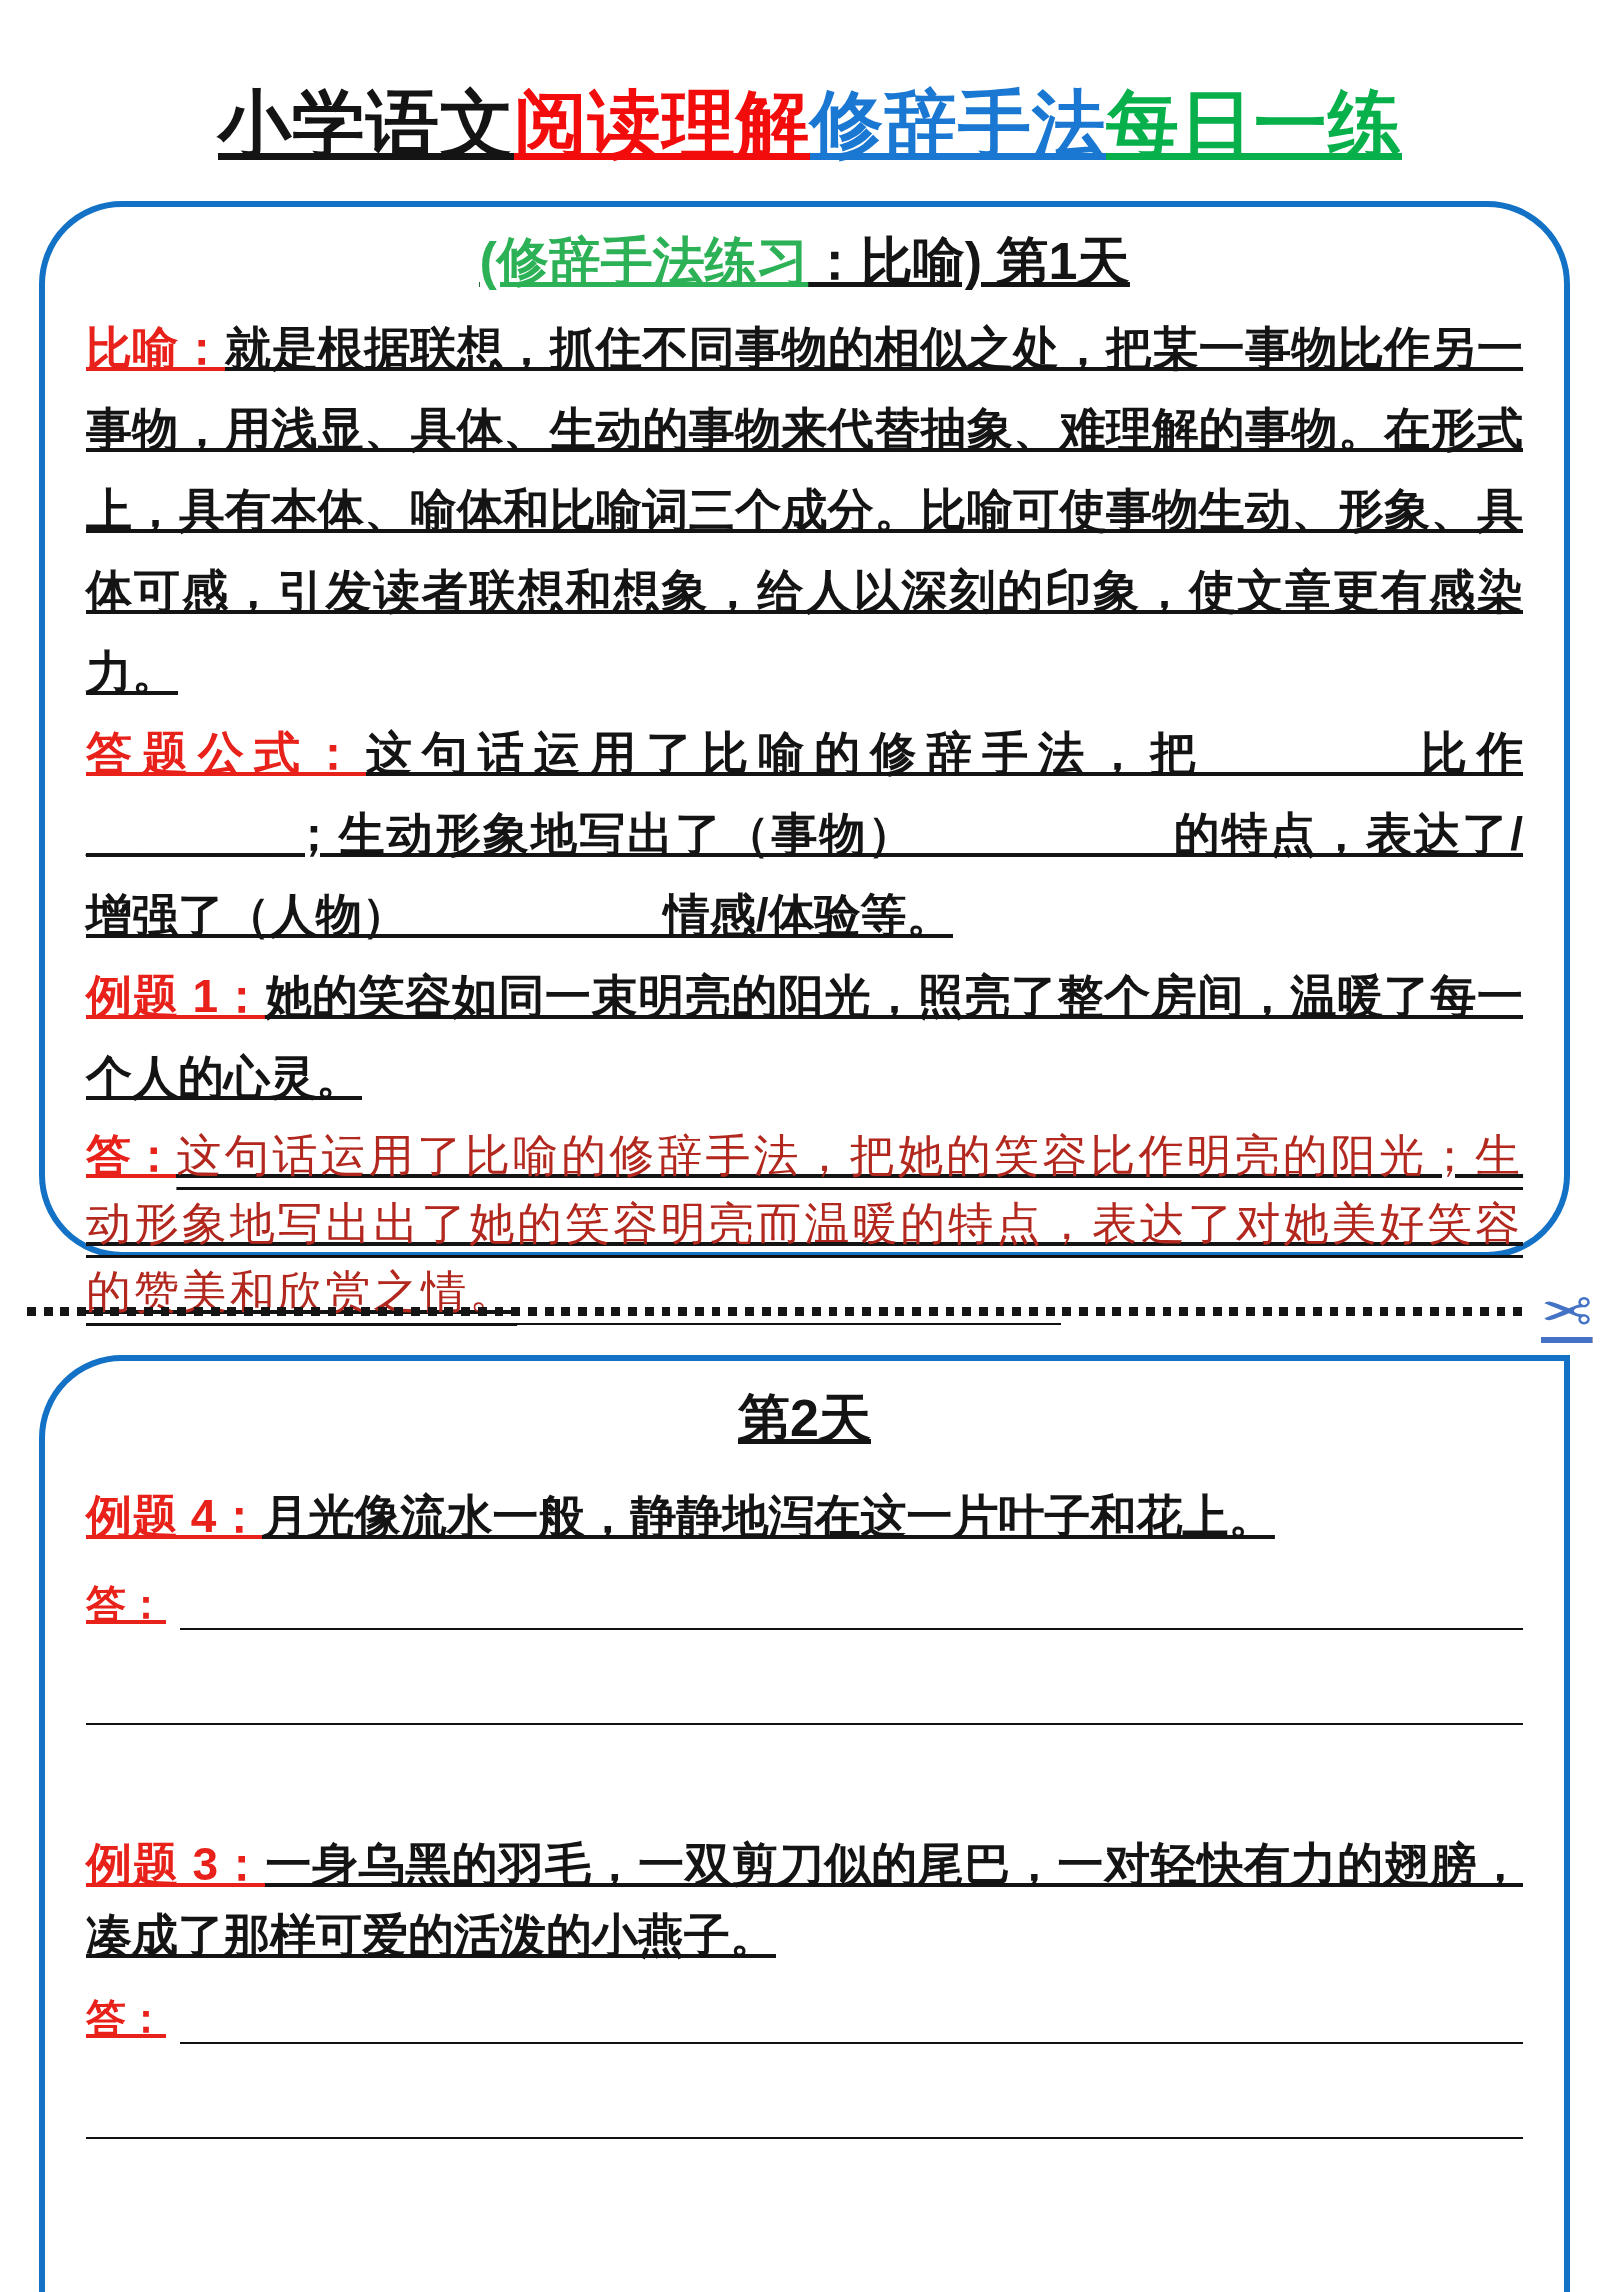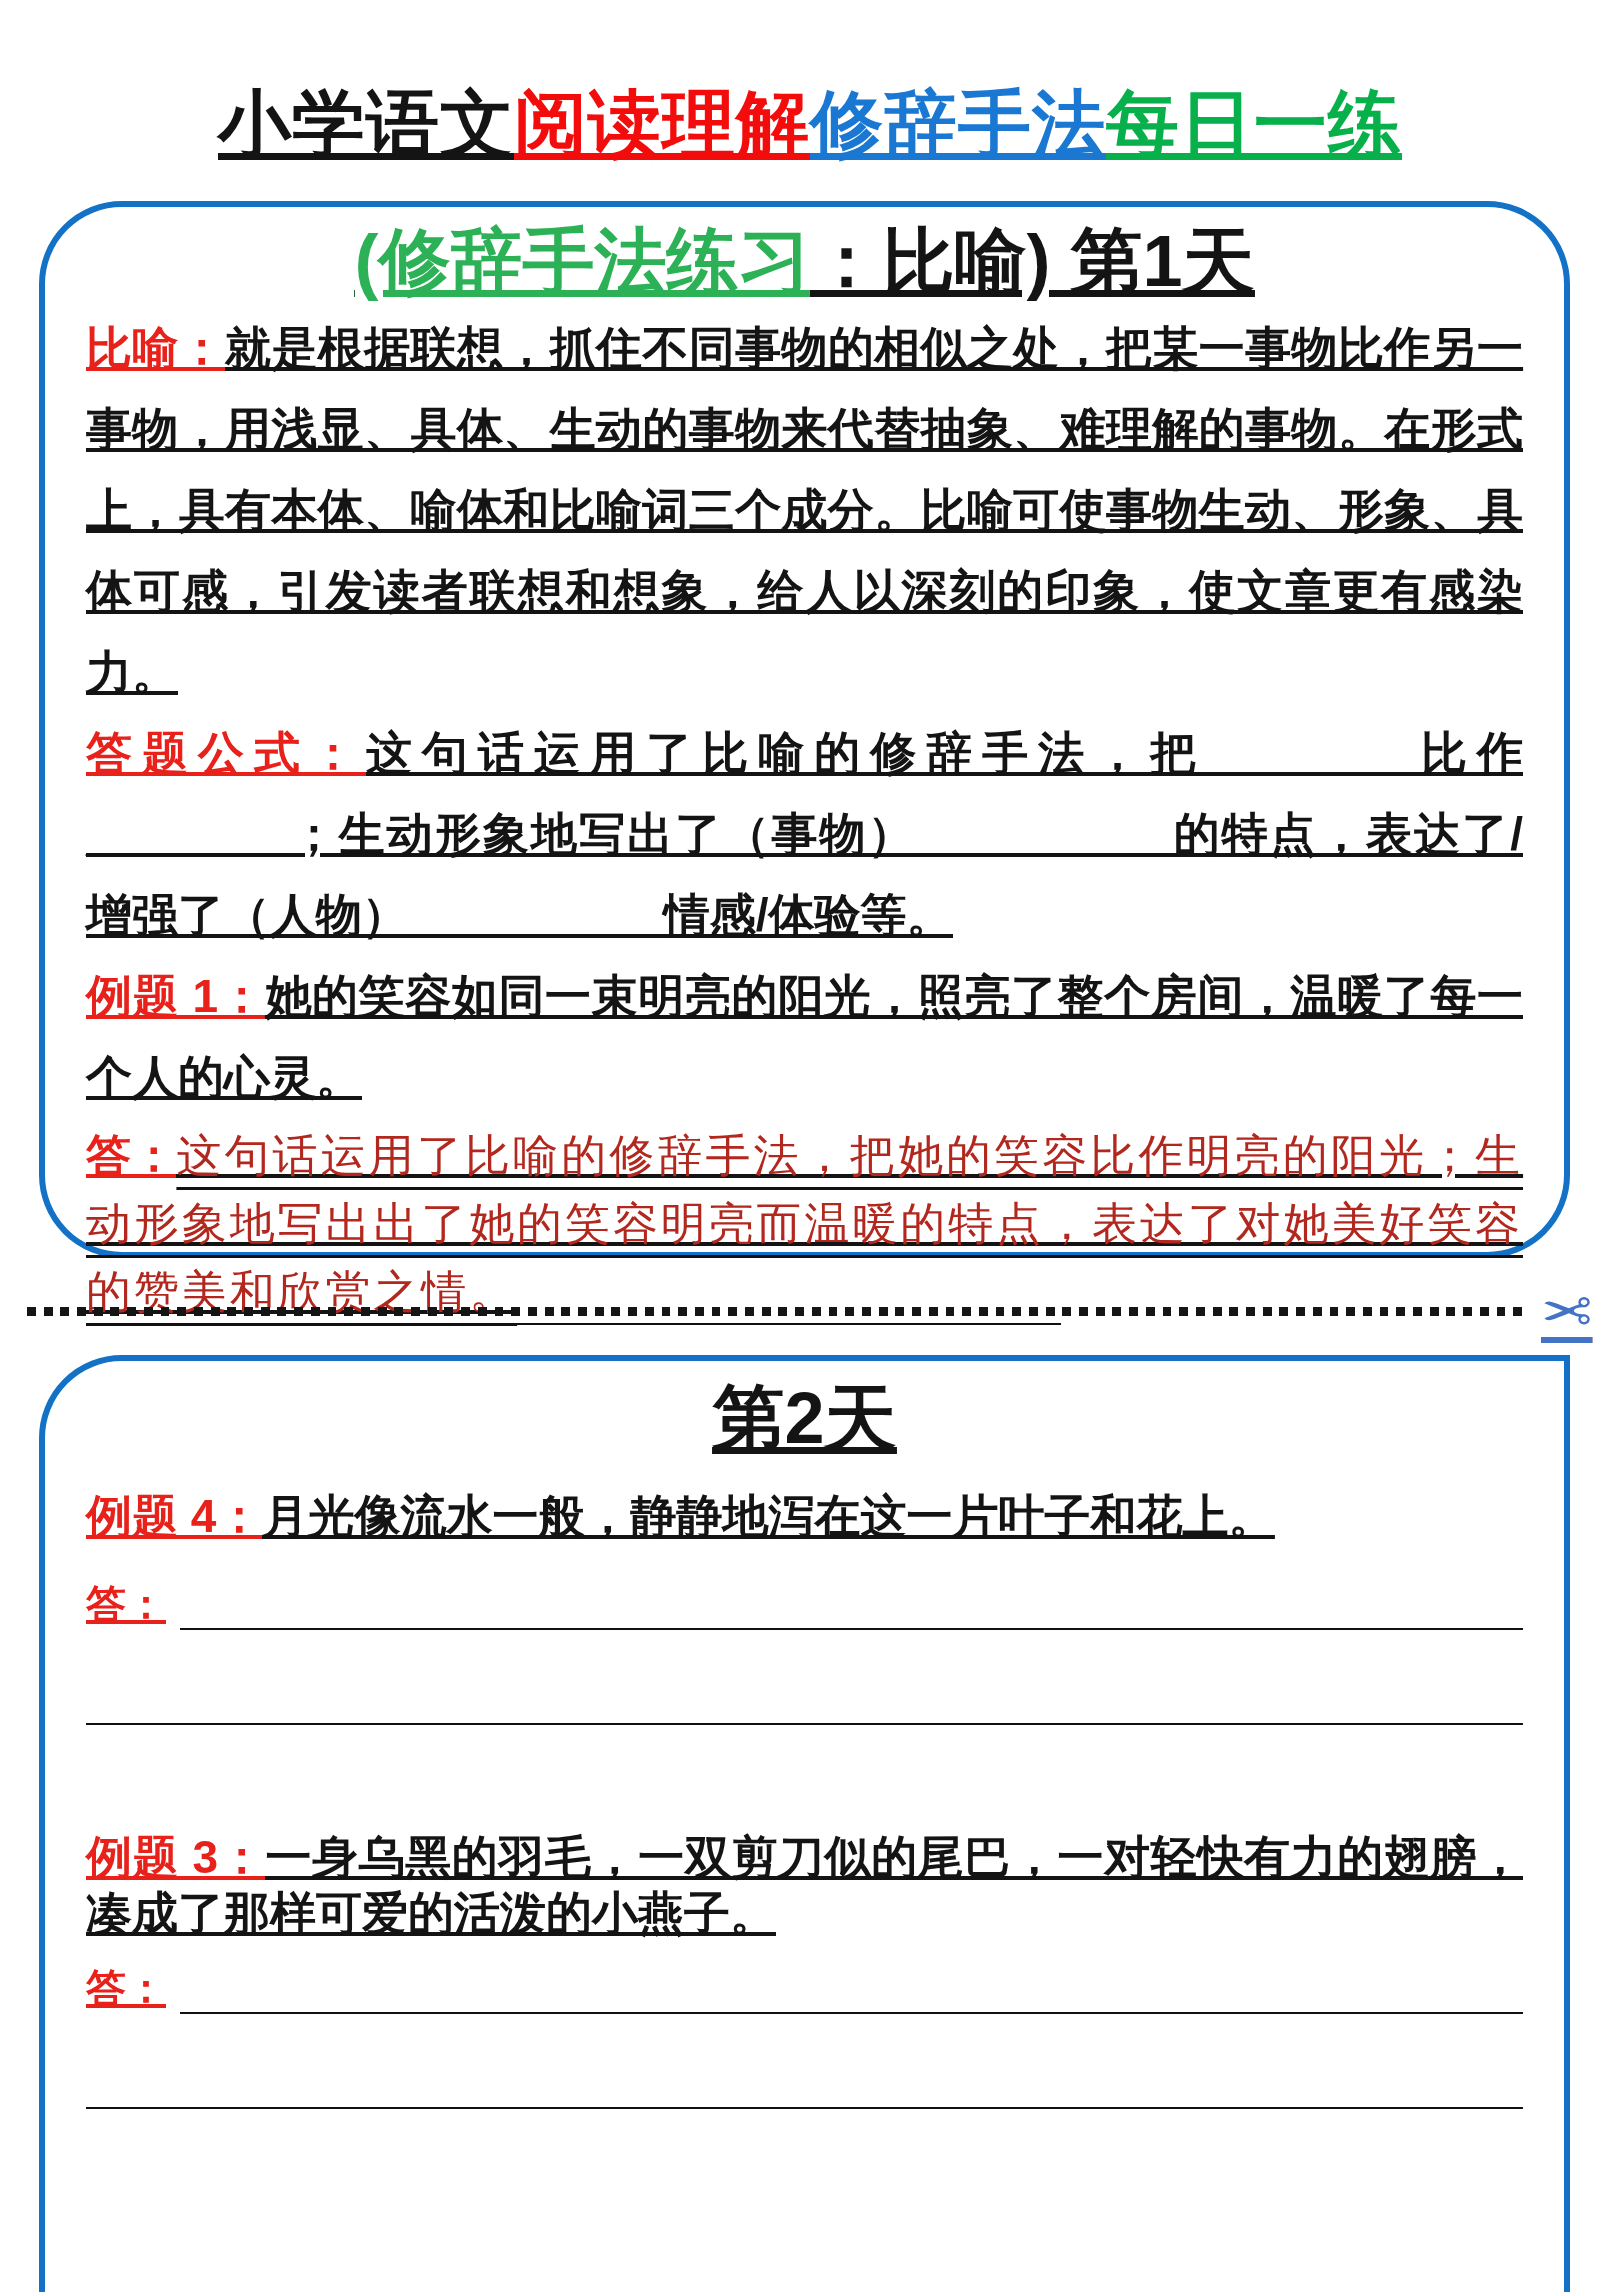--- a/index.html
+++ b/index.html
@@ -41,21 +41,21 @@
   .box2 {
     margin-top: 13px;
     height: 1042px;
     border-radius: 83px 0 83px 29px;
     padding: 17.6px 41px 9.8px 41px;
   }
 
   
   .box-heading {
     text-align: center;
-    font-size: 72px;
+    font-size: 52px;
     font-weight: 800;
     line-height: 78px;
     white-space: nowrap;
   }
   .heading-green { color: #2db156; }
   .heading-black { color: #141414; }
 
   
   .para {
     font-size: 46px;
@@ -133,21 +133,21 @@
     border-bottom: 2.9px solid #111111;
     margin-left: 13.7px;
     margin-bottom: 9.8px;
   }
   .blank-rule {
     height: 0;
     border-bottom: 2.9px solid #111111;
     margin-top: 83px;
   }
   .ex2-para { margin-top: 19.6px; }
-  .ex3-para { margin-top: 104px; line-height: 56px; }
+  .ex3-para { margin-top: 104px; line-height: 71px; }
 </style>
 </head>
 <body>
 
 <h1 class="page-title"><span class="seg-black">小学语文</span><span class="seg-red">阅读理解</span><span class="seg-blue">修辞手法</span><span class="seg-green">每日一练</span></h1>
 
 <section class="box box1">
 
   <div class="box-heading"><span class="heading-green">(修辞手法练习</span><span class="heading-black">：比喻) 第1天</span></div>
 

